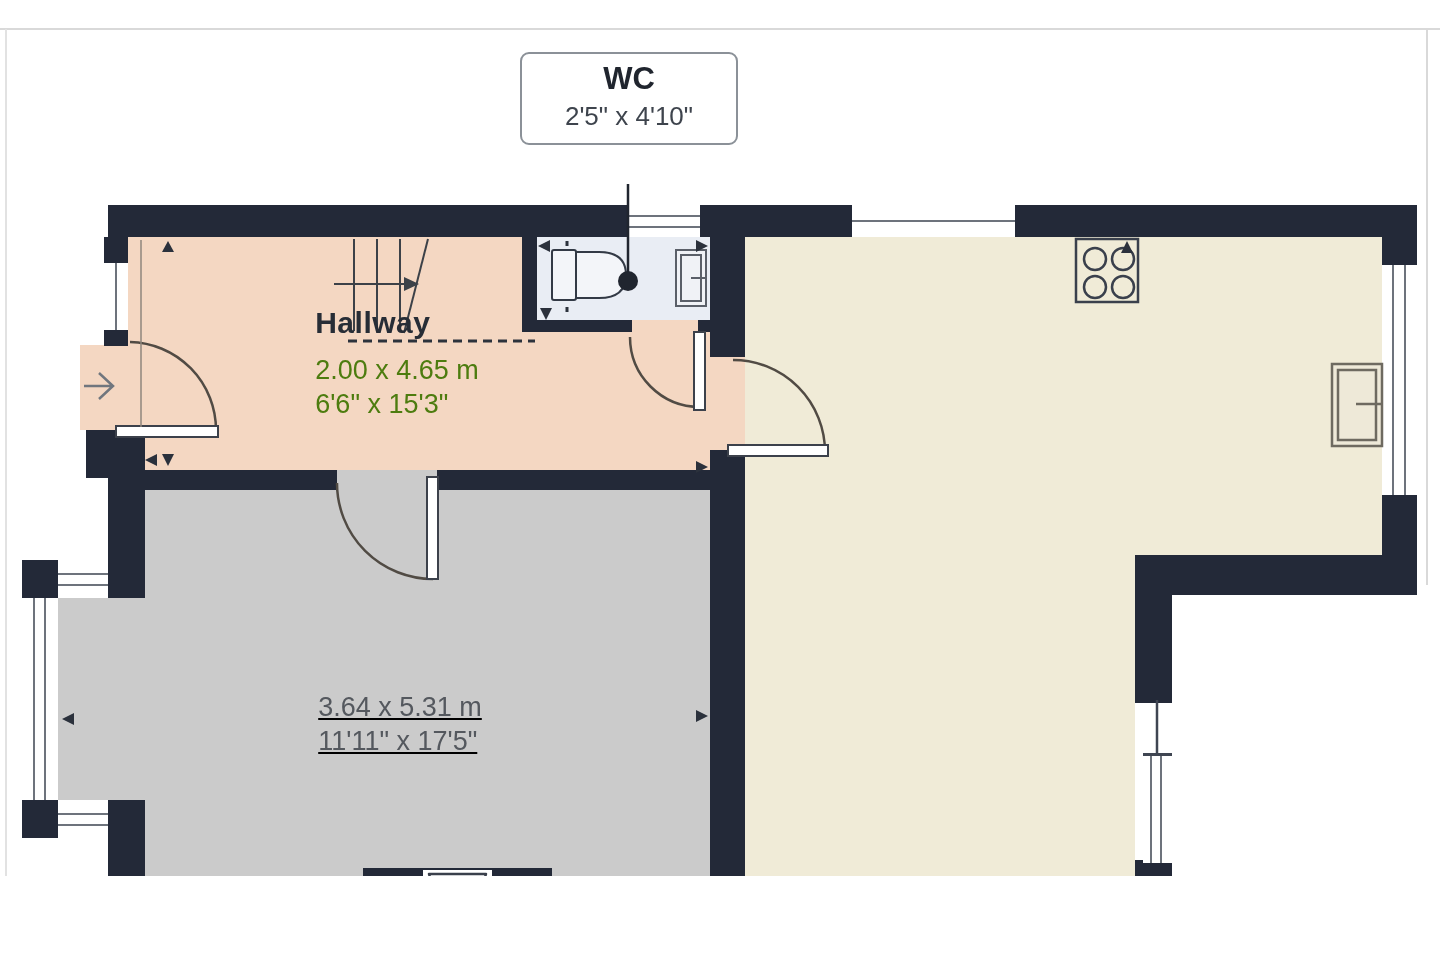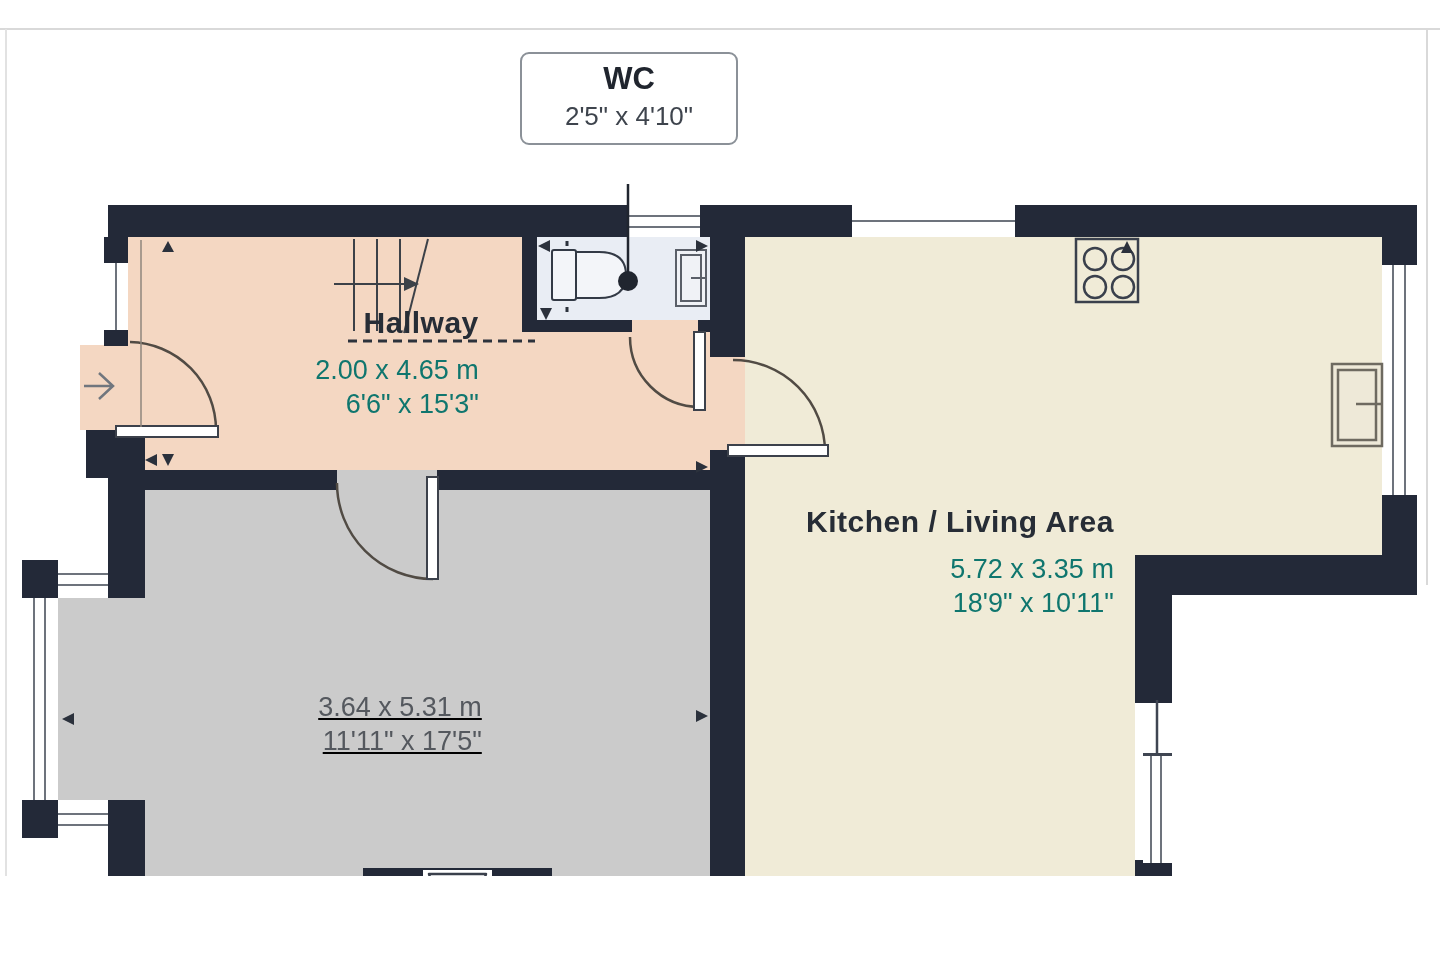--- a/index.html
+++ b/index.html
@@ -4,23 +4,23 @@
 <style>
   html,body{margin:0;padding:0;background:#fff;}
   .stage{position:relative;width:1440px;height:876px;background:#ffffff;overflow:hidden;
          font-family:"Liberation Sans","DejaVu Sans",sans-serif;}
   .frame{position:absolute;background:#d9d9d9;}
   .f,.w,.win,.ln,.rcss{position:absolute;display:block;}
   .w{background:#232938;}
   .win{background:#ffffff;}
   .ln{background:#6d737c;}
   svg.overlay{position:absolute;left:0;top:0;width:1440px;height:960px;pointer-events:none;}
-  .lbl{position:absolute;transform:translateX(-50%);text-align:right;white-space:nowrap;}
+  .lbl{position:absolute;transform:translateX(-50%);text-align:left;white-space:nowrap;}
   .room-name{font-size:30px;font-weight:bold;color:#272d36;letter-spacing:.5px;}
-  .room-dims{font-size:27px;color:#0f766e;line-height:34px;}
+  .room-dims{font-size:27px;color:#4d7c0f;line-height:34px;}
   .dims-gray{color:#54585e;}
   .callout{position:absolute;left:520px;top:52px;width:218px;box-sizing:border-box;
            background:#fff;border:2px solid #8b9198;border-radius:9px;
            padding:7px 4px 10px;text-align:center;z-index:5;}
   .callout-title{font-size:31px;font-weight:bold;color:#20252e;margin-bottom:3px;}
   .callout-dims{font-size:26px;color:#3e444d;line-height:33px;}
 </style>
 </head>
 <body>
 
@@ -185,24 +185,19 @@
     <div class="callout-title">WC</div>
     <div class="callout-dims">2'5" x 4'10"</div>
   </div>
 
   <div class="lbl" style="left:397px;top:306px;">
     <div class="room-name">Hallway</div>
     <div class="room-dims" style="margin-top:13px;">2.00 x 4.65 m</div>
     <div class="room-dims">6'6" x 15'3"</div>
   </div>
 
-  <div class="lbl" style="left:960px;top:505px;">
-    <div class="room-name">Kitchen / Living Area</div>
-    <div class="room-dims" style="margin-top:13px;">5.72 x 3.35 m</div>
-    <div class="room-dims">18'9" x 10'11"</div>
-  </div>
 
   <div class="lbl" style="left:400px;top:690px;text-decoration:underline;">
     <div class="room-dims dims-gray">3.64 x 5.31 m</div>
     <div class="room-dims dims-gray">11'11" x 17'5"</div>
   </div>
 
 </div>
 
 </body></html>

